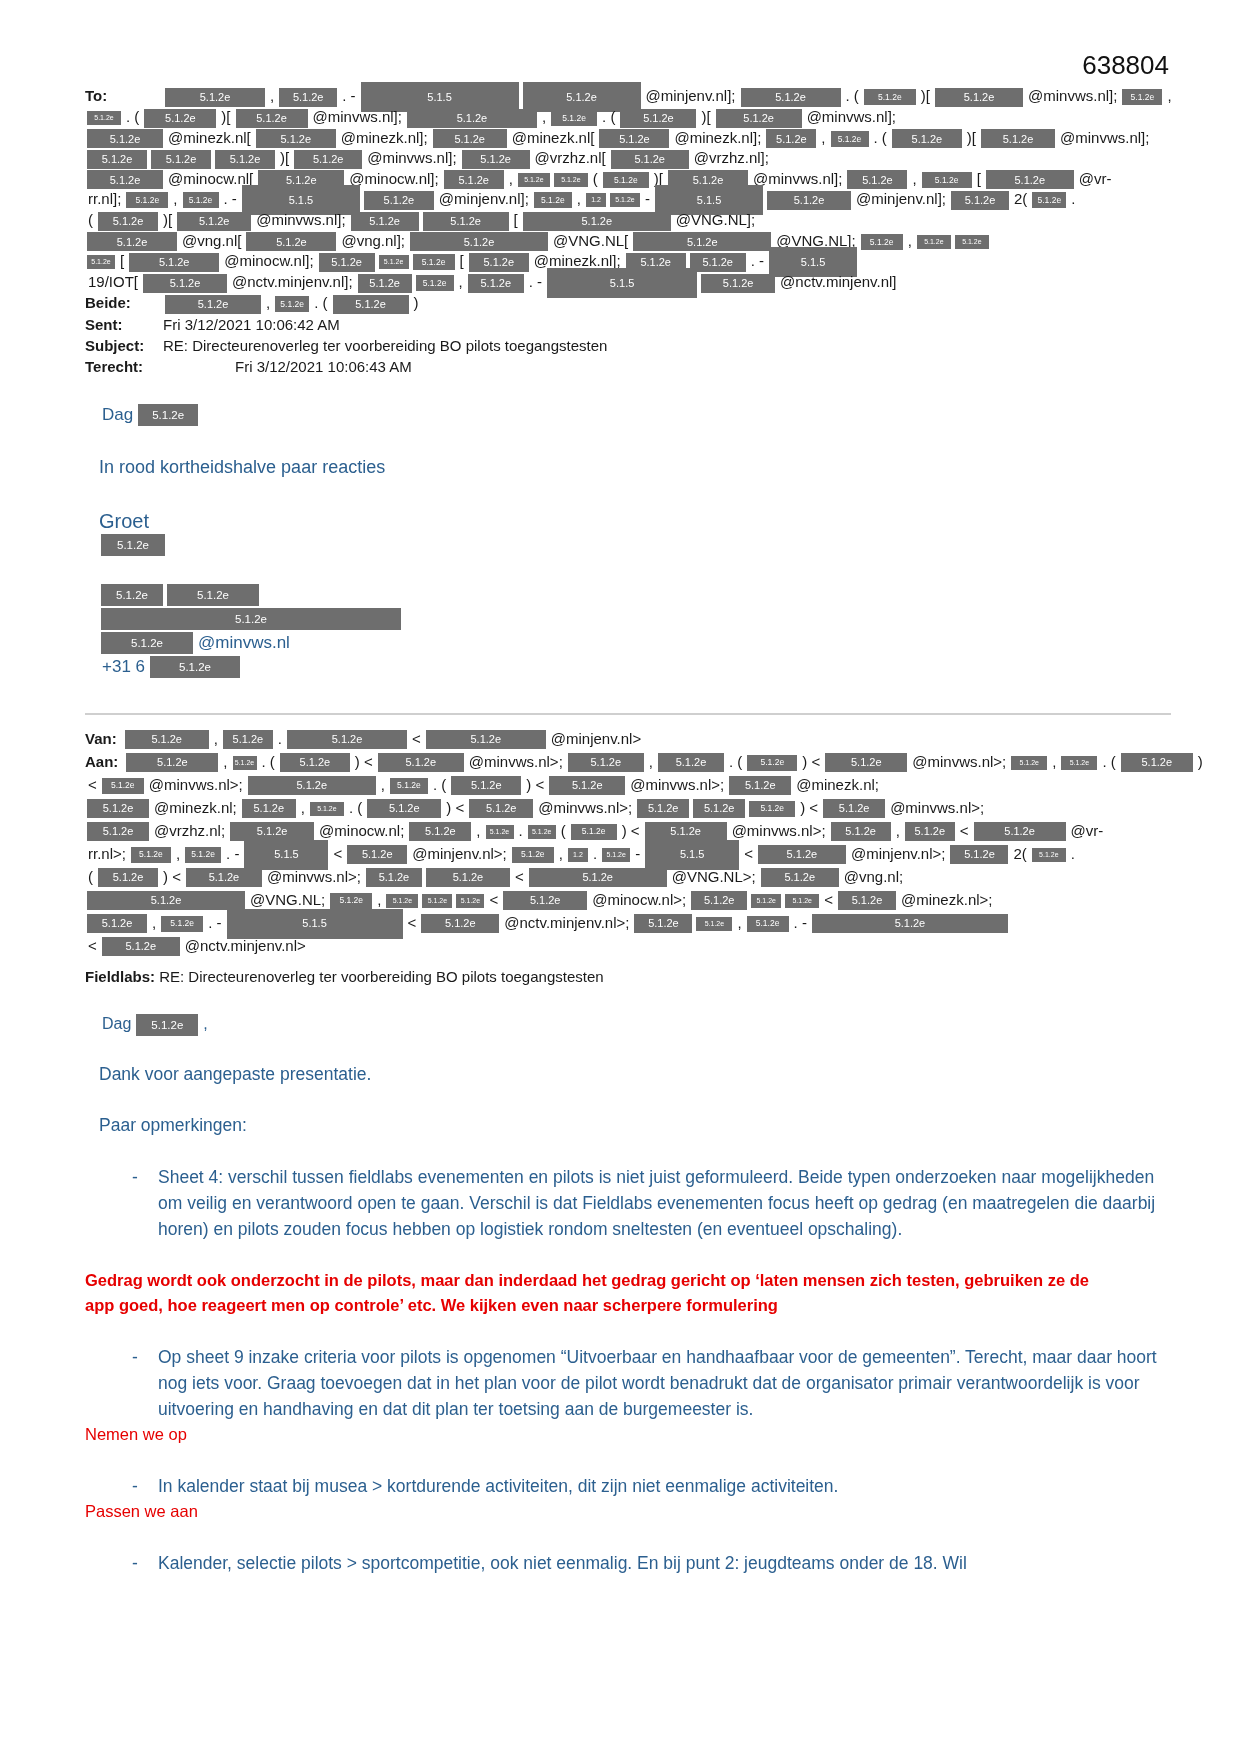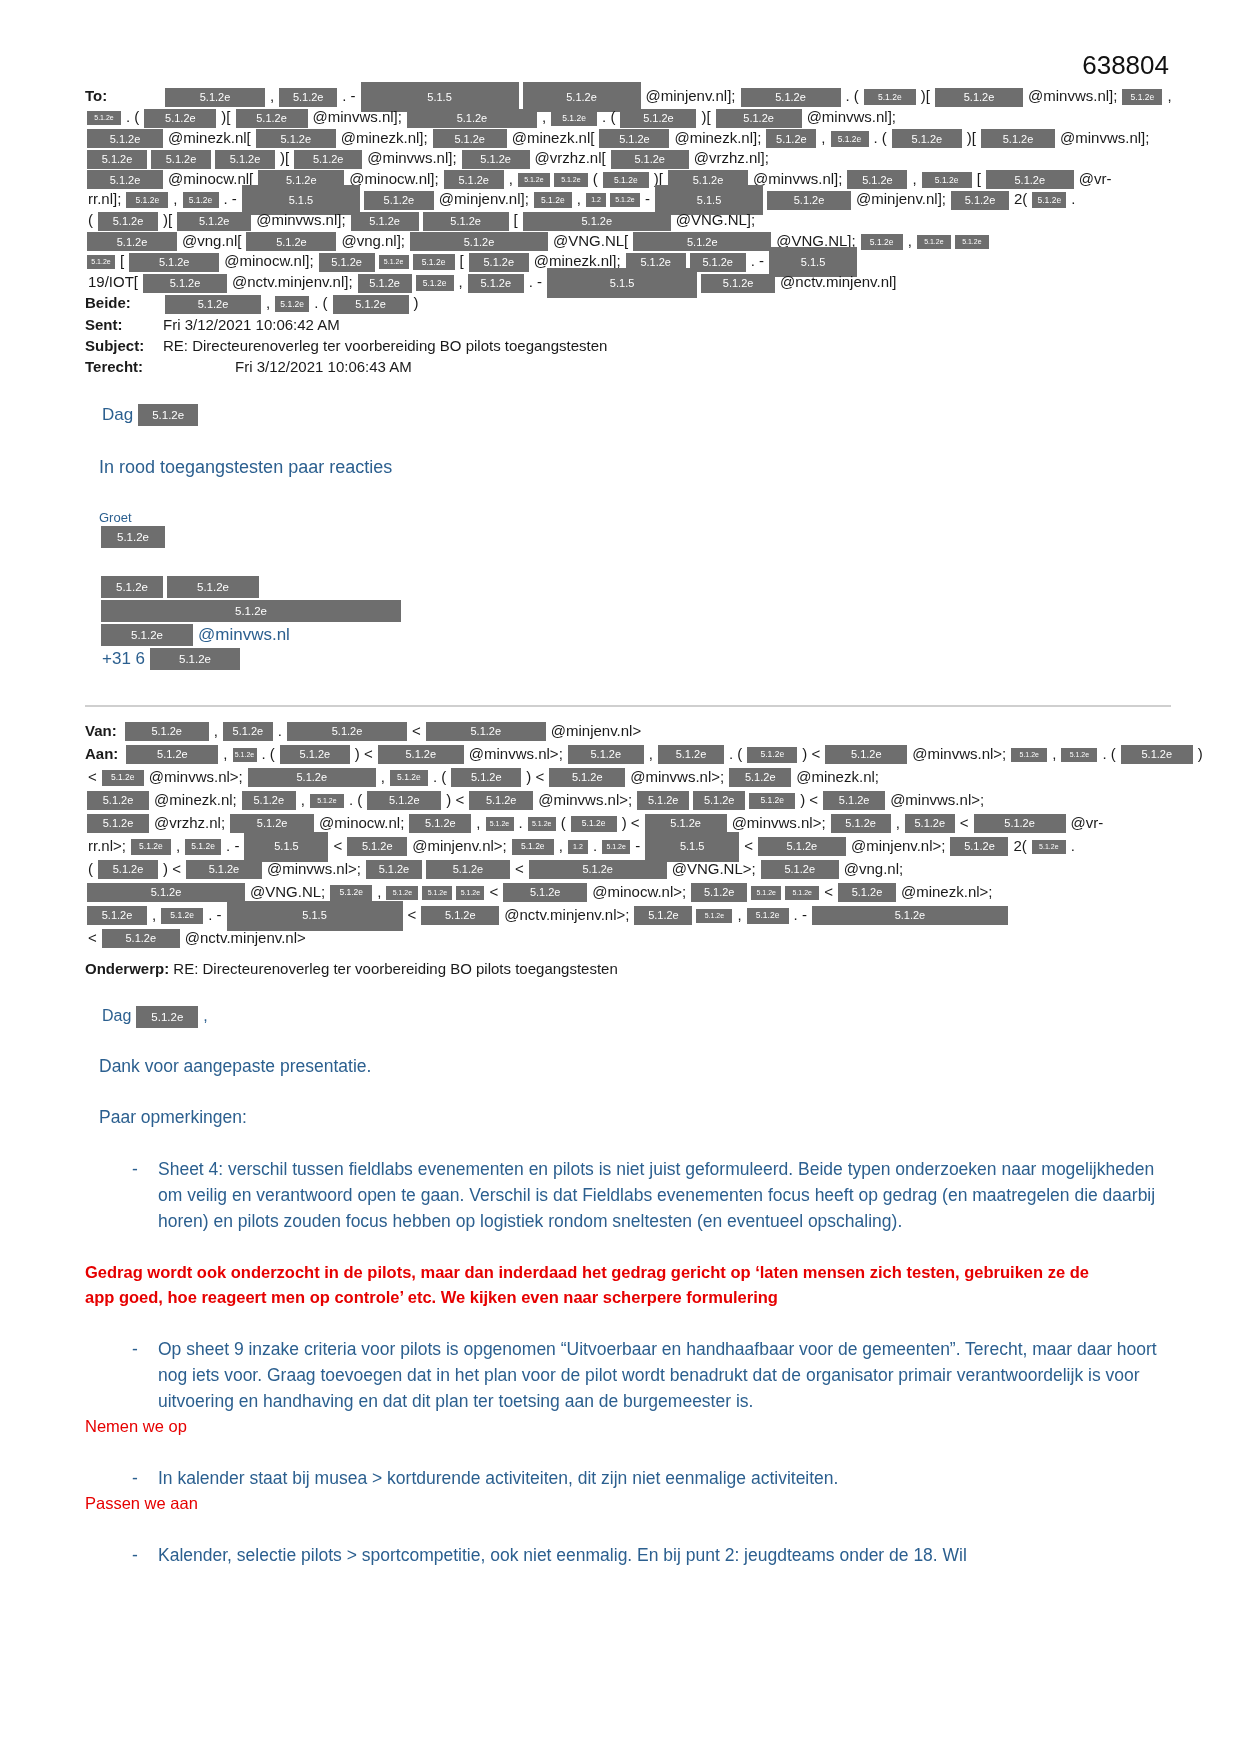--- a/index.html
+++ b/index.html
@@ -27,21 +27,21 @@
   .kv{line-height:21px;font-size:15px;}
   .kv .lab{font-weight:bold;display:inline-block;min-width:78px;}
   .kv .val.indent{margin-left:72px;}
 
   .blue{color:#2b5f8f;}
   .red-text{color:#e60000;}
 
   .body1{margin-left:14px;margin-top:26px;font-size:17px;}
   .body1 .tline{line-height:24px;min-height:24px;}
   .b1line{margin:30px 0 0 0;font-size:18px;}
-  .b1groet{margin:32px 0 0 0;font-size:13px;}
+  .b1groet{margin:32px 0 0 0;font-size:20px;}
   .siggap{height:26px;}
   .body1 .rbox{height:22px;font-size:11.5px;}
 
   .divider{border:none;border-top:2px solid #cfcfcf;margin:34px 0 12px 0;width:1086px;}
 
   .kvn{line-height:23px;font-size:15px;}
   .labn{font-weight:bold;}
   .onderwerp{margin-top:8px;}
 
   .body2{margin-top:24px;}
@@ -88,21 +88,21 @@
       </div>
       <div class="kv">
         <span class="lab">Terecht:</span><span class="val indent">Fri 3/12/2021 10:06:43 AM</span>
       </div>
     </div>
 
     <div class="body1 blue">
       <div>
           <div class="tline"><span class="ptext">Dag</span><span class="rbox" style="width: 60px;">5.1.2e</span></div>
         </div>
-      <p class="b1line">In rood toegangstesten paar reacties</p>
+      <p class="b1line">In rood kortheidshalve paar reacties</p>
       <p class="b1groet">Groet</p>
       <div>
           <div class="tline"><span class="rbox" style="width: 64px;">5.1.2e</span></div>
         </div>
       <div class="siggap"></div>
       <div>
           <div class="tline"><span class="rbox" style="width: 62px;">5.1.2e</span><span class="rbox" style="width: 92px;">5.1.2e</span></div>
           <div class="tline"><span class="rbox wide" style="width: 300px;">5.1.2e</span></div>
           <div class="tline"><span class="rbox" style="width: 92px;">5.1.2e</span><span class="ptext">@minvws.nl</span></div>
           <div class="tline"><span class="ptext">+31 6</span><span class="rbox" style="width: 90px;">5.1.2e</span></div>
@@ -120,21 +120,21 @@
           <div class="tline"><span class="ptext">&lt;</span><span class="rbox sm" style="width: 42px;">5.1.2e</span><span class="ptext">@minvws.nl&gt;;</span><span class="rbox" style="width: 128px;">5.1.2e</span><span class="ptext">,</span><span class="rbox sm" style="width: 38px;">5.1.2e</span><span class="ptext">. (</span><span class="rbox" style="width: 70px;">5.1.2e</span><span class="ptext">) &lt;</span><span class="rbox" style="width: 76px;">5.1.2e</span><span class="ptext">@minvws.nl&gt;;</span><span class="rbox" style="width: 62px;">5.1.2e</span><span class="ptext">@minezk.nl;</span></div>
           <div class="tline"><span class="rbox" style="width: 62px;">5.1.2e</span><span class="ptext">@minezk.nl;</span><span class="rbox" style="width: 54px;">5.1.2e</span><span class="ptext">,</span><span class="rbox xs" style="width: 34px;">5.1.2e</span><span class="ptext">. (</span><span class="rbox" style="width: 74px;">5.1.2e</span><span class="ptext">) &lt;</span><span class="rbox" style="width: 64px;">5.1.2e</span><span class="ptext">@minvws.nl&gt;;</span><span class="rbox" style="width: 52px;">5.1.2e</span><span class="rbox" style="width: 52px;">5.1.2e</span><span class="rbox sm" style="width: 46px;">5.1.2e</span><span class="ptext">) &lt;</span><span class="rbox" style="width: 62px;">5.1.2e</span><span class="ptext">@minvws.nl&gt;;</span></div>
           <div class="tline"><span class="rbox" style="width: 62px;">5.1.2e</span><span class="ptext">@vrzhz.nl;</span><span class="rbox" style="width: 84px;">5.1.2e</span><span class="ptext">@minocw.nl;</span><span class="rbox" style="width: 62px;">5.1.2e</span><span class="ptext">,</span><span class="rbox xs" style="width: 28px;">5.1.2e</span><span class="ptext">.</span><span class="rbox xs" style="width: 28px;">5.1.2e</span><span class="ptext">(</span><span class="rbox sm" style="width: 46px;">5.1.2e</span><span class="ptext">) &lt;</span><span class="rbox" style="width: 82px;">5.1.2e</span><span class="ptext">@minvws.nl&gt;;</span><span class="rbox" style="width: 60px;">5.1.2e</span><span class="ptext">,</span><span class="rbox" style="width: 50px;">5.1.2e</span><span class="ptext">&lt;</span><span class="rbox" style="width: 92px;">5.1.2e</span><span class="ptext">@vr-</span></div>
           <div class="tline"><span class="ptext">rr.nl&gt;;</span><span class="rbox sm" style="width: 40px;">5.1.2e</span><span class="ptext">,</span><span class="rbox sm" style="width: 36px;">5.1.2e</span><span class="ptext">. -</span><span class="rbox tall" style="width: 84px;">5.1.5</span><span class="ptext">&lt;</span><span class="rbox" style="width: 60px;">5.1.2e</span><span class="ptext">@minjenv.nl&gt;;</span><span class="rbox sm" style="width: 42px;">5.1.2e</span><span class="ptext">,</span><span class="rbox xs" style="width: 20px;">1.2</span><span class="ptext">.</span><span class="rbox xs" style="width: 28px;">5.1.2e</span><span class="ptext">-</span><span class="rbox tall" style="width: 94px;">5.1.5</span><span class="ptext">&lt;</span><span class="rbox" style="width: 88px;">5.1.2e</span><span class="ptext">@minjenv.nl&gt;;</span><span class="rbox" style="width: 58px;">5.1.2e</span><span class="ptext">2(</span><span class="rbox xs" style="width: 34px;">5.1.2e</span><span class="ptext">.</span></div>
           <div class="tline"><span class="ptext">(</span><span class="rbox" style="width: 60px;">5.1.2e</span><span class="ptext">) &lt;</span><span class="rbox" style="width: 76px;">5.1.2e</span><span class="ptext">@minvws.nl&gt;;</span><span class="rbox" style="width: 56px;">5.1.2e</span><span class="rbox" style="width: 84px;">5.1.2e</span><span class="ptext">&lt;</span><span class="rbox" style="width: 138px;">5.1.2e</span><span class="ptext">@VNG.NL&gt;;</span><span class="rbox" style="width: 78px;">5.1.2e</span><span class="ptext">@vng.nl;</span></div>
           <div class="tline"><span class="rbox" style="width: 158px;">5.1.2e</span><span class="ptext">@VNG.NL;</span><span class="rbox sm" style="width: 42px;">5.1.2e</span><span class="ptext">,</span><span class="rbox xs" style="width: 32px;">5.1.2e</span><span class="rbox xs" style="width: 30px;">5.1.2e</span><span class="rbox xs" style="width: 28px;">5.1.2e</span><span class="ptext">&lt;</span><span class="rbox" style="width: 84px;">5.1.2e</span><span class="ptext">@minocw.nl&gt;;</span><span class="rbox" style="width: 56px;">5.1.2e</span><span class="rbox xs" style="width: 30px;">5.1.2e</span><span class="rbox xs" style="width: 34px;">5.1.2e</span><span class="ptext">&lt;</span><span class="rbox" style="width: 58px;">5.1.2e</span><span class="ptext">@minezk.nl&gt;;</span></div>
           <div class="tline"><span class="rbox" style="width: 60px;">5.1.2e</span><span class="ptext">,</span><span class="rbox sm" style="width: 42px;">5.1.2e</span><span class="ptext">. -</span><span class="rbox tall" style="width: 176px;">5.1.5</span><span class="ptext">&lt;</span><span class="rbox" style="width: 78px;">5.1.2e</span><span class="ptext">@nctv.minjenv.nl&gt;;</span><span class="rbox" style="width: 58px;">5.1.2e</span><span class="rbox xs" style="width: 36px;">5.1.2e</span><span class="ptext">,</span><span class="rbox sm" style="width: 42px;">5.1.2e</span><span class="ptext">. -</span><span class="rbox" style="width: 196px;">5.1.2e</span></div>
           <div class="tline"><span class="ptext">&lt;</span><span class="rbox" style="width: 78px;">5.1.2e</span><span class="ptext">@nctv.minjenv.nl&gt;</span></div>
         </div>
       <div class="kvn onderwerp">
-        <span class="labn">Onderwerp:</span>
+        <span class="labn">Fieldlabs:</span>
         <span>RE: Directeurenoverleg ter voorbereiding BO pilots toegangstesten</span>
       </div>
     </div>
 
     <div class="body2">
       <div class="blue dagline">
           <div class="tline"><span class="ptext">Dag</span><span class="rbox" style="width: 62px;">5.1.2e</span><span class="ptext">,</span></div>
         </div>
       <p class="blue msg">Dank voor aangepaste presentatie.</p>
       <p class="blue msg">Paar opmerkingen:</p>

